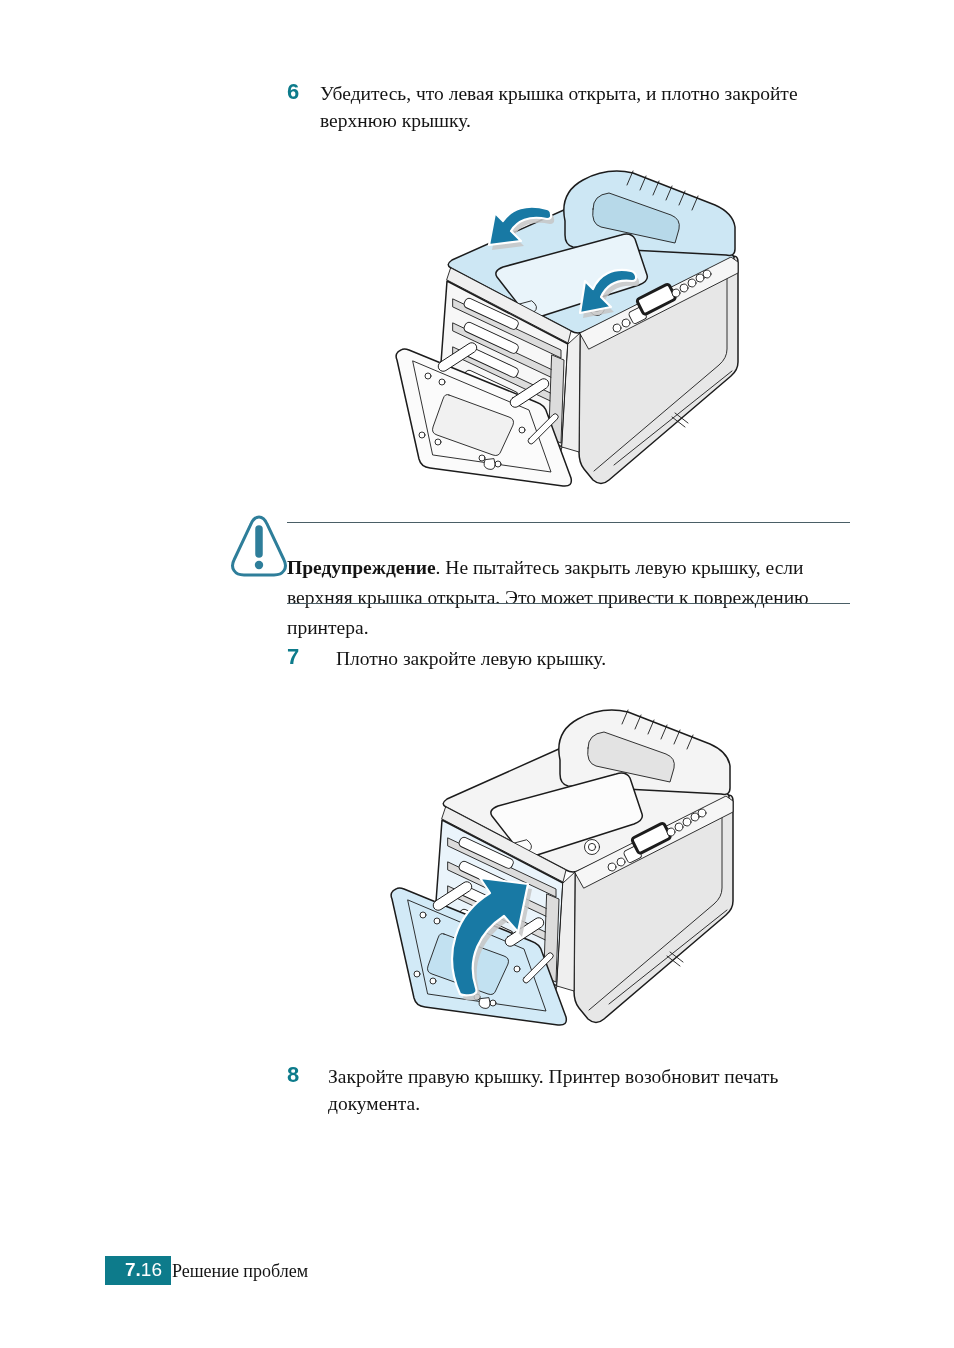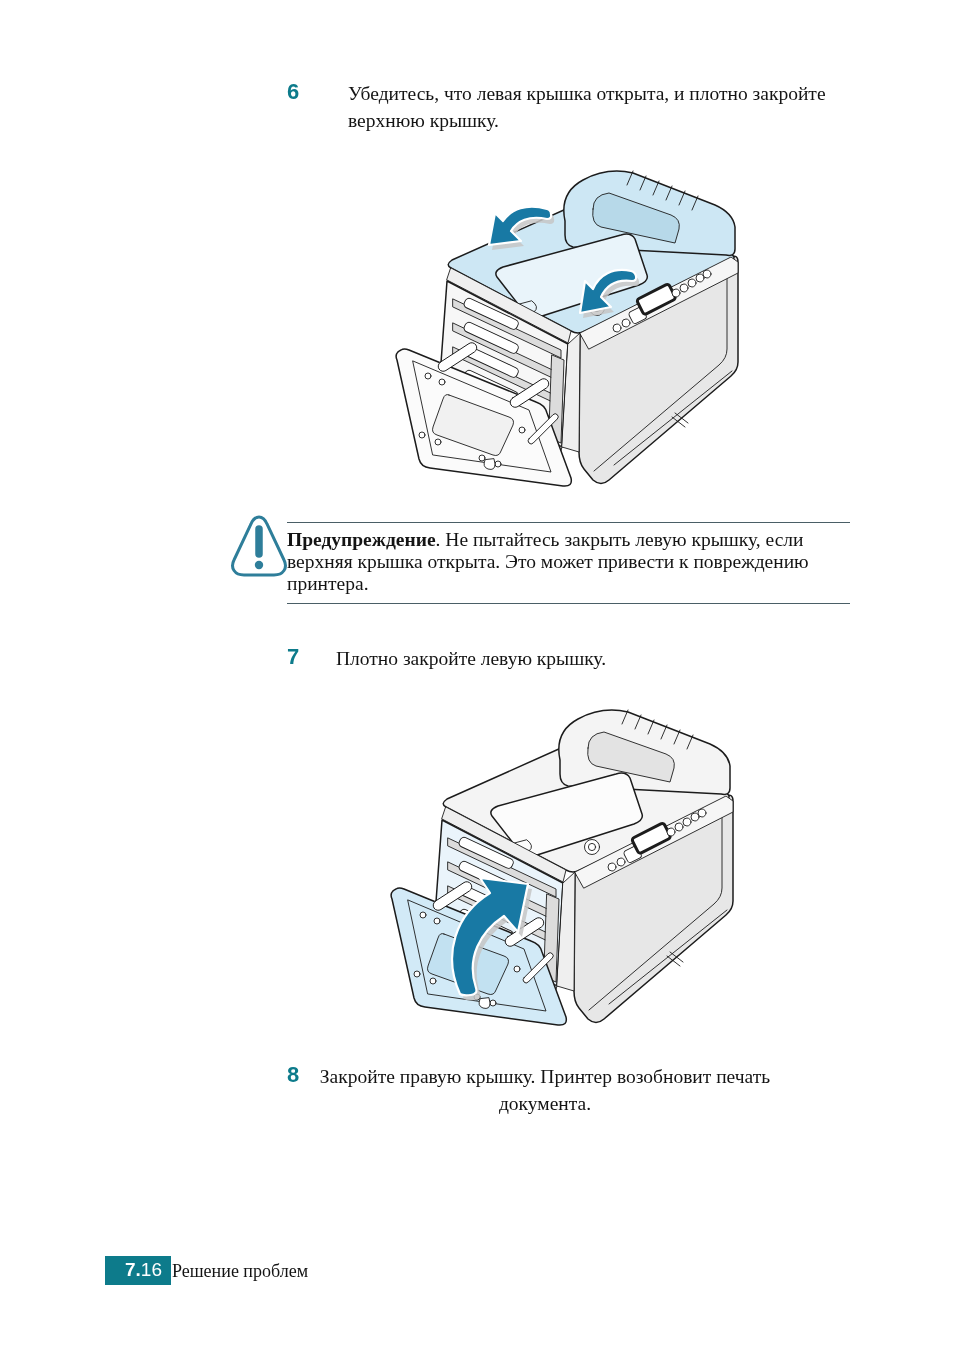--- a/index.html
+++ b/index.html
@@ -3,21 +3,21 @@
 <meta charset="utf-8">
 <style>
   html,body{margin:0;padding:0;background:#ffffff;}
   #page{position:relative;width:954px;height:1348px;background:#ffffff;overflow:hidden;
         font-family:"Liberation Serif", serif;color:#161616;}
   .abs{position:absolute;}
   .step-num{font-family:"Liberation Sans", sans-serif;font-weight:bold;
             font-size:22px;color:#0d7b8b;line-height:1;}
   .step-text{font-size:19.5px;line-height:27px;color:#141414;}
   .warn-rule{height:0;border-top:1.6px solid #4a5e66;}
-  .warn-text{font-size:19.5px;line-height:22px;color:#141414;}
+  .warn-text{font-size:19.5px;line-height:30px;color:#141414;margin-top:24px;}
   .warn-title{font-weight:bold;}
   .footer-badge{background:#0d7b8b;color:#ffffff;font-family:"Liberation Sans", sans-serif;
                 font-size:19px;padding:3px 9px 4px 20px;display:inline-block;}
   .footer-badge .bold{font-weight:bold;}
   .footer-label{font-family:Liberation Serif, serif;font-size:18px;color:#141414;}
 
   
   svg .ln{stroke:#1c1c1c;stroke-width:1.5;stroke-linejoin:round;stroke-linecap:round;}
   svg .thin{stroke-width:0.9;}
   svg .nofill{fill:none;}
@@ -37,21 +37,21 @@
   .illo2{--cover:#f4f4f4;--grip:#e3e3e3;--tray:#fcfcfc;--door:#d2eaf7;--doorrect:#c2e1f1;--open:#eaf4fb;--sill:#ddeef8;}
   .arrow{fill:#1879a4;stroke:#ffffff;stroke-width:2.2;stroke-linejoin:round;}
   .arrow-sh{fill:#c6c6c6;opacity:.85;}
 </style>
 </head>
 <body>
 
 <div id="page">
 
   <div class="abs step-num" style="left:287px;top:81px;">6</div>
-  <div class="abs step-text" style="left:320px;top:80px;width:500px;margin-left:28px;">Убедитесь, что левая крышка открыта, и плотно закройте верхнюю крышку.</div>
+  <div class="abs step-text" style="left:320px;top:80px;width:500px;">Убедитесь, что левая крышка открыта, и плотно закройте верхнюю крышку.</div>
 
   <svg width="0" height="0" style="position:absolute" aria-hidden="true">
     <defs>
       <g id="printerGeo">
 
         <path class="c-panel ln" d="M199,186 L350,110 Q357,107 357,115 L357,215 Q357,223 350,229 L228,333 Q220,340 212,333 L203,322 Q198,316 198,305 Z"></path>
 
         <path class="nofill ln thin" d="M213,324 L338,218 Q346,211 346,202 L346,130"></path>
 
         <path class="nofill ln thin" d="M233,318 L351,224"></path>
@@ -166,18 +166,18 @@
 
   <svg class="abs illo2" style="left:376px;top:686px;" width="380" height="360" viewBox="0 0 380 360">
     <use href="#printerGeo"></use>
     <g>
       <path class="arrow-sh" transform="translate(4,5)" d="M84,308 C66,268 80,228 114,207 L104,192 L152,198 L142,246 L128,230 C104,246 90,272 100,302 Q102,308 95,309 Q87,310 84,308 Z"></path>
       <path class="arrow" d="M84,308 C66,268 80,228 114,207 L104,192 L152,198 L142,246 L128,230 C104,246 90,272 100,302 Q102,308 95,309 Q87,310 84,308 Z"></path>
     </g>
   </svg>
 
   <div class="abs step-num" style="left:287px;top:1064px;">8</div>
-  <div class="abs step-text" style="left:305px;top:1063px;width:480px;text-align:center;">Закройте правую крышку. Принтер возобновит печать документа.</div>
+  <div class="abs step-text" style="left:328px;top:1063px;width:480px;">Закройте правую крышку. Принтер возобновит печать документа.</div>
 
   <div class="abs footer-badge" style="left:105px;top:1256px;"><span class="bold">7.</span><span>16</span></div>
   <div class="abs footer-label" style="left:172px;top:1261px;">Решение проблем</div>
 
 </div>
 
 </body></html>

